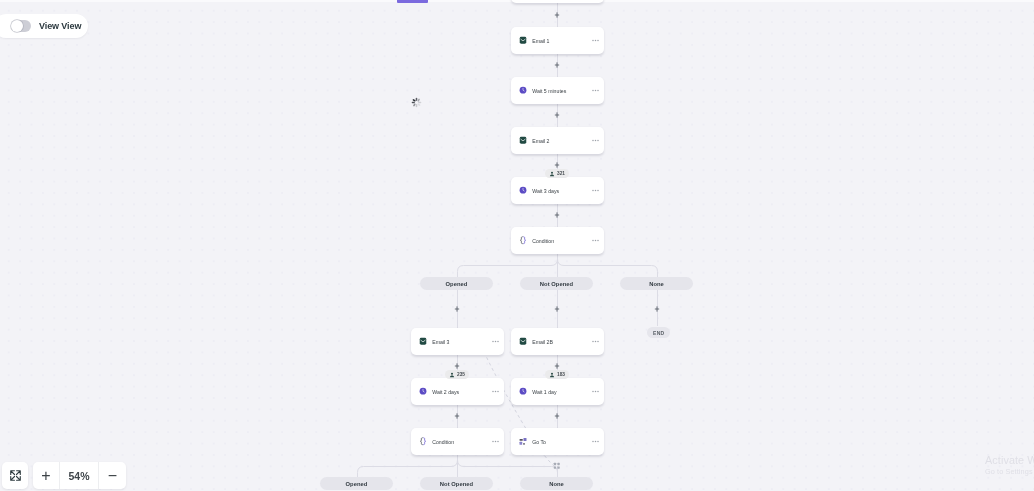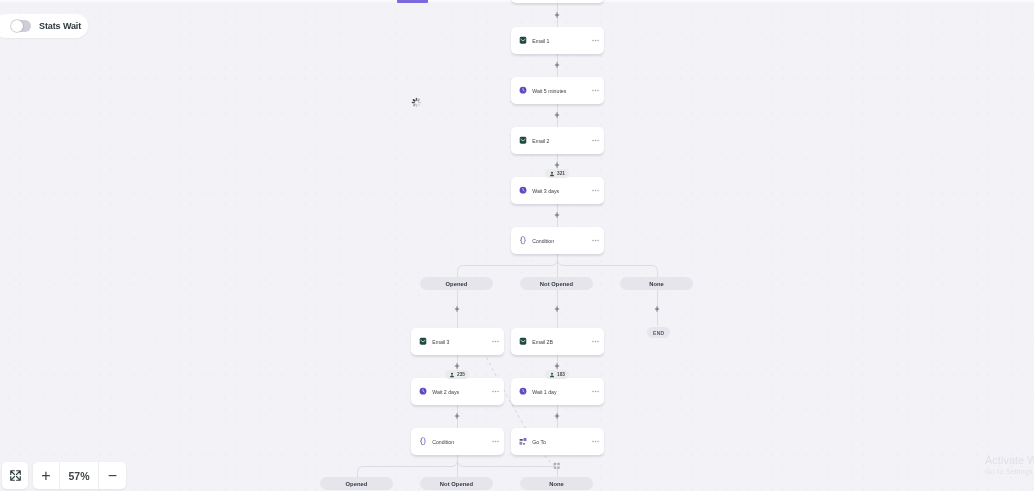--- a/index.html
+++ b/index.html
@@ -77,35 +77,35 @@
 
 <div id="app">
   <div class="dots"></div>
   <div class="tab-bar"></div>
   <div class="tab-underline"></div>
 
   <div class="stats-pill">
     <div class="switch">
         <div class="knob"></div>
       </div>
-    <div class="stats-label">Stats Wait</div>
+    <div class="stats-label">View View</div>
   </div>
 
   <div class="zoom-wrap">
     <div class="zbox zfit">
       <svg width="13" height="13" viewBox="0 0 24 24" fill="none" stroke="#2f3c40" stroke-width="2.1" stroke-linecap="round" stroke-linejoin="round">
         <path d="M10 3.2H3.2V10M10.2 10.2 3.4 3.4"></path>
         <path d="M14 3.2h6.8V10M13.8 10.2l6.8-6.8"></path>
         <path d="M10 20.8H3.2V14M10.2 13.8l-6.8 6.8"></path>
         <path d="M14 20.8h6.8V14M13.8 13.8l6.8 6.8"></path>
       </svg>
     </div>
     <div class="zbox zgroup">
       <div class="zbtn">+</div>
-      <div class="zpct">57%</div>
+      <div class="zpct">54%</div>
       <div class="zbtn last">−</div>
     </div>
   </div>
 
   <div class="wm">
     <div class="l1">Activate Windows</div>
     <div class="l2">Go to Settings to activate Windows.</div>
   </div>
 
   <svg class="wires" viewBox="0 0 1034 491">

